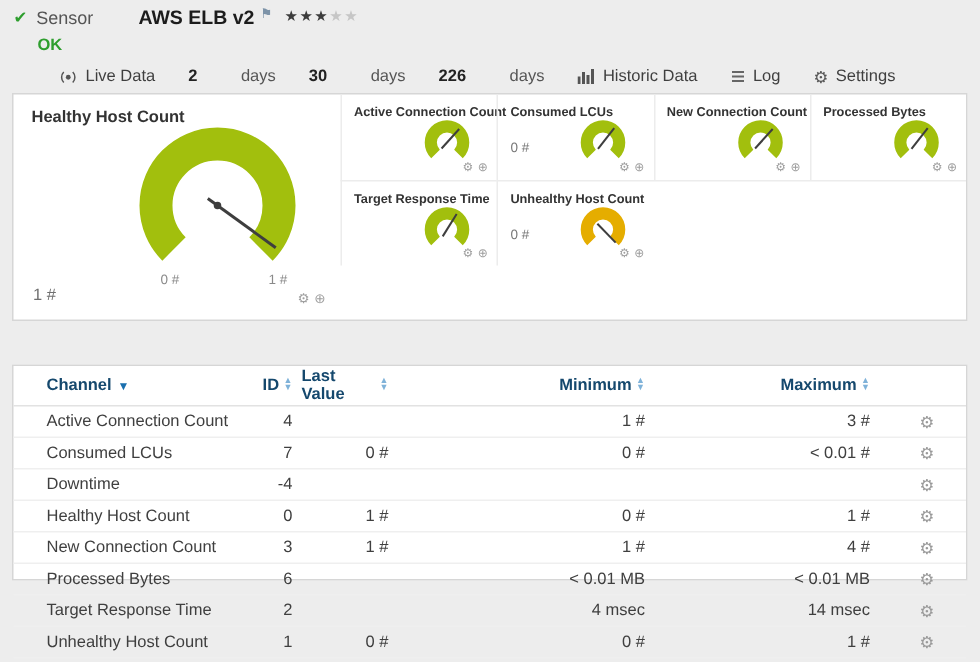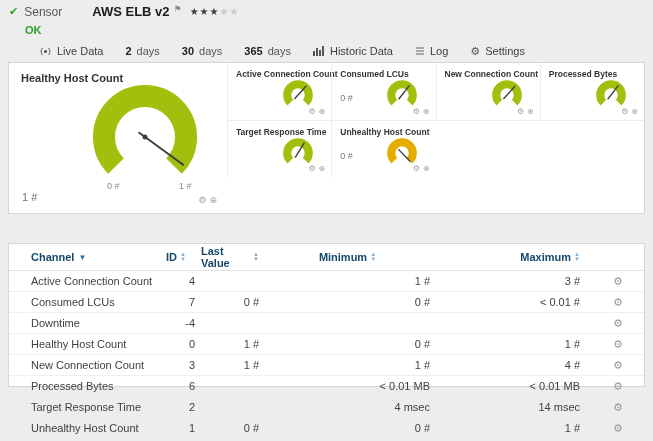--- a/index.html
+++ b/index.html
@@ -21,21 +21,21 @@
   .sf { color: #3c3c3c; } .se { color: #c6c6c6; }
   .h-row2 { position: absolute; top: 20px; left: 25px; }
   .ok { color: var(--okgreen); font-size: 11px; font-weight: bold; margin-top: 32px; }
 
   
   .tabbar { position: absolute; top: 40px; left: 8px; right: 8px; height: 22px;
             display: flex; padding-left: 20px; font-size: 11px; color: #3f3f3f; }
   .tab { display: flex; align-items: center; gap: 5px; padding: 0 11px; cursor: pointer; white-space: nowrap; }
   .tab.active { background: #fff; color: var(--blue); font-weight: bold; box-shadow: inset 0 -2px 0 var(--blue); }
   .tab .num { font-weight: bold; color: #222; }
-  .tab .word { color: #555; }
+  .tab .word { color: #555; margin-left: 24px; }
   .ticon { display: inline-flex; align-items: center; color: #555; }
   .gearchar { font-size: 11px; }
 
   
   .panel { position: absolute; left: 8px; right: 8px; background: #fff; border: 1px solid #d6d6d6; }
   .gauges { top: 62px; height: 152px; }
   .tablepanel { top: 243px; height: 144px; }
 
   
   #gauge-main { position: absolute; left: 0; top: 0; width: 218px; height: 100%; }
@@ -62,22 +62,22 @@
   .garc { stroke: var(--green); }
   .gneedle { stroke: #3e3e3e; stroke-width: 1.5; }
   .gicons.small { position: absolute; right: 6px; bottom: 4px; font-size: 8px; }
 
   
   .thead, .trow { display: grid; grid-template-columns: 148px 44px 64px 1fr 148px 52px; align-items: center; }
   .thead { height: 27px; font-size: 11px; font-weight: bold; color: var(--headtext); border-bottom: 1px solid #e2e2e2; }
   .th { display: flex; align-items: center; cursor: pointer; }
   .th-channel { padding-left: 22px; }
   .th-right { justify-content: flex-end; }
-  .th-id { padding-right: 6px; justify-content: center; } .th-last { padding-right: 6px; gap: 20px; }
-  .th-min { padding-right: 14px; justify-content: center; } .th-max { padding-right: 12px; }
+  .th-id { padding-right: 6px; } .th-last { padding-right: 6px; gap: 20px; }
+  .th-min { padding-right: 14px; } .th-max { padding-right: 12px; }
   .sorted { color: var(--blue); font-size: 8px; margin-left: 4px; }
   .sort { display: inline-flex; flex-direction: column; margin-left: 3px; line-height: 0; }
   .sort i { font-style: normal; font-size: 6px; line-height: 5px; color: var(--sortarrow); }
 
   .trow { height: 21px; font-size: 11px; color: #3f3f3f; border-bottom: 1px solid #efefef; }
   .td { white-space: nowrap; }
   .td-channel { padding-left: 22px; cursor: pointer; }
   .td-right { text-align: right; }
   .td-id { padding-right: 6px; } .td-last { padding-right: 6px; }
   .td-min { padding-right: 14px; } .td-max { padding-right: 12px; }
@@ -113,21 +113,21 @@
   </div>
   <div class="tab">
     <span class="num">2</span>
     <span class="word">days</span>
   </div>
   <div class="tab">
     <span class="num">30</span>
     <span class="word">days</span>
   </div>
   <div class="tab">
-    <span class="num">365</span>
+    <span class="num">226</span>
     <span class="word">days</span>
   </div>
   <div class="tab">
     <span class="ticon">
       <svg width="12" height="10" viewBox="0 0 12 10">
           <rect x="0" y="5" width="2" height="5" fill="#555"></rect>
           <rect x="3" y="2" width="2" height="8" fill="#555"></rect>
           <rect x="6" y="4" width="2" height="6" fill="#555"></rect>
           <rect x="9" y="0" width="2" height="10" fill="#555"></rect>
         </svg>

